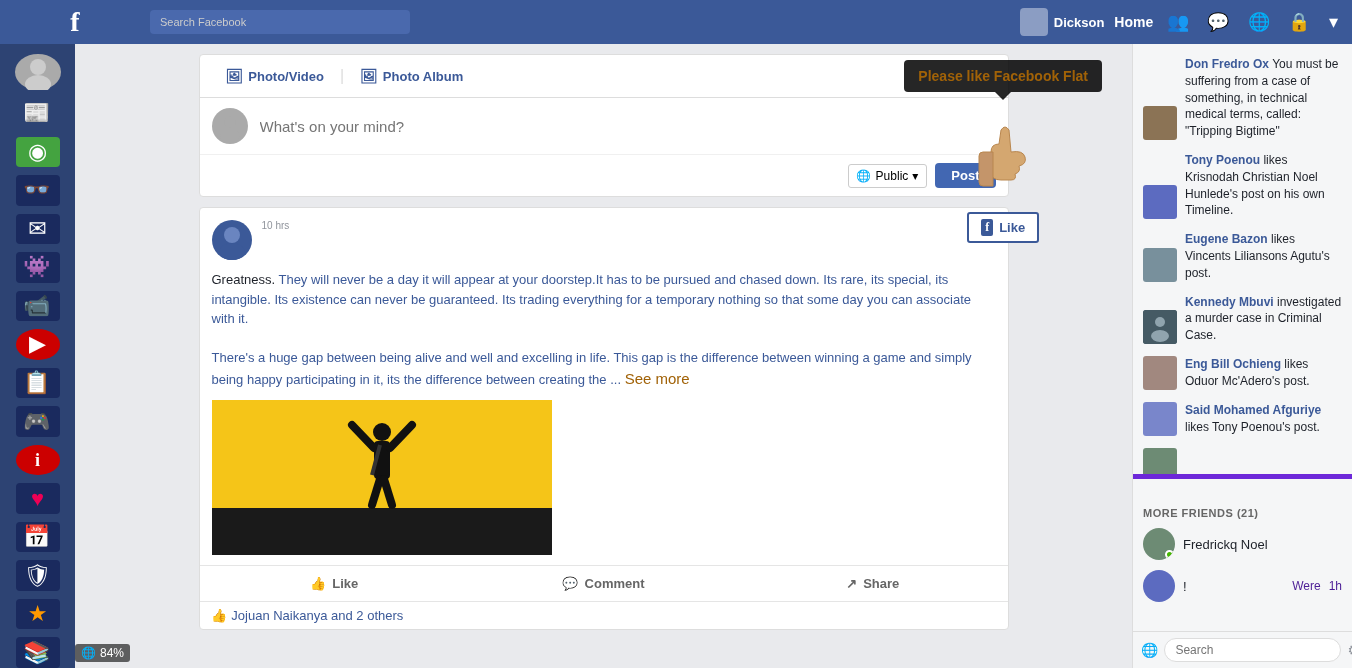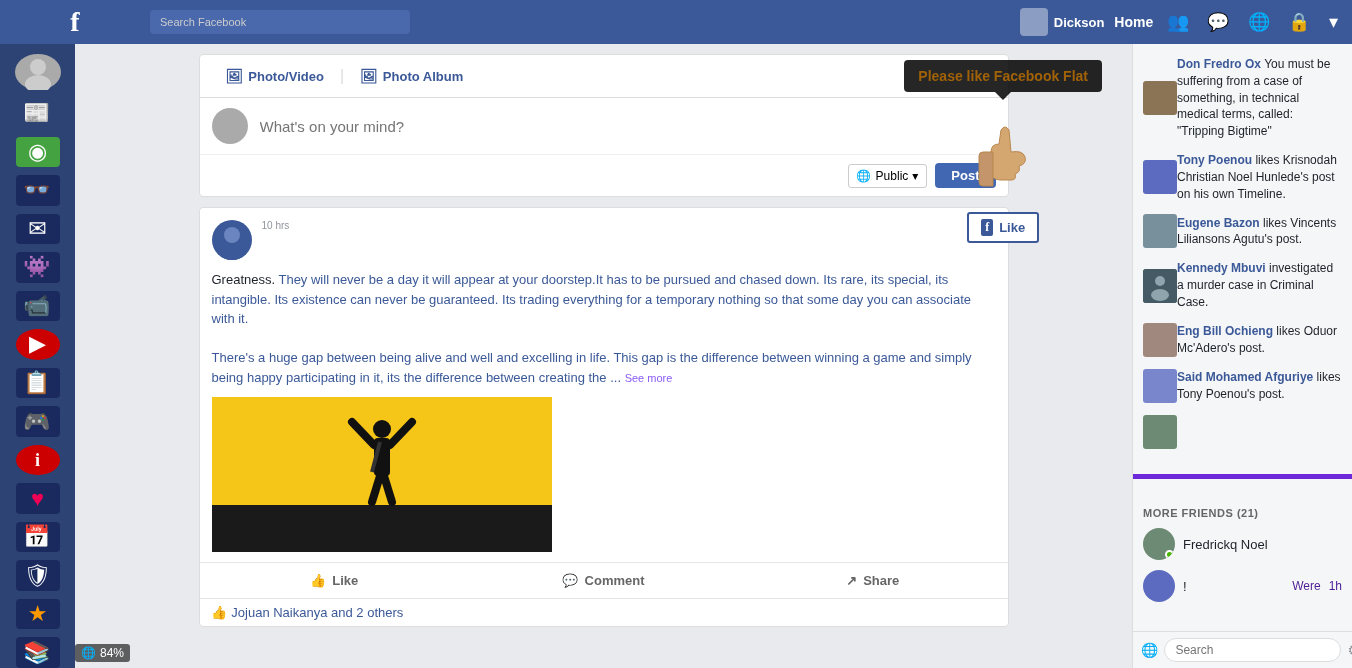--- a/index.html
+++ b/index.html
@@ -110,21 +110,21 @@
       overflow: hidden; display: flex; align-items: center; justify-content: center;
     }
     .post-meta { display: flex; flex-direction: column; }
     .post-name { font-weight: bold; color: #3b5998; font-size: 13px; }
     .post-time { color: #90949c; font-size: 10px; }
     .post-options { color: #90949c; font-size: 18px; cursor: pointer; }
     .post-text {
       padding: 4px 12px 10px; line-height: 1.5; font-size: 13px;
     }
     .post-text .highlight { color: #3b5998; }
-    .see-more { color: #8b5cf6; cursor: pointer; font-size: 11px; }
+    .see-more { color: #a16207; cursor: pointer; font-size: 15px; }
     .post-actions {
       border-top: 1px solid #e5e5e5; display: flex; padding: 4px 0;
     }
     .post-action-btn {
       flex: 1; display: flex; align-items: center; justify-content: center;
       gap: 6px; padding: 6px; color: #666; font-size: 13px; font-weight: bold;
       cursor: pointer; border-radius: 3px;
     }
     .post-likes {
       padding: 6px 12px; border-top: 1px solid #e5e5e5;
@@ -134,21 +134,21 @@
     
     .right-sidebar {
       position: fixed; right: 0; top: 44px; bottom: 0; width: 220px;
       background: #f5f6f7; border-left: 1px solid #ddd; display: flex; flex-direction: column;
       overflow: hidden;
     }
     .activity-feed {
       flex: 1; overflow-y: auto; padding: 6px 0;
     }
     .activity-item {
-      display: flex; align-items: center; padding: 6px 10px;
+      display: flex; align-items: flex-end; gap: 8px; padding: 6px 10px;
       cursor: pointer;
     }
     .activity-avatar {
       width: 34px; height: 34px; border-radius: 3px; background: #999;
       flex-shrink: 0; overflow: hidden; display: flex; align-items: center; justify-content: center;
       font-size: 14px; color: white;
     }
     .activity-text { font-size: 12px; line-height: 1.4; color: #1d2129; flex: 1; }
     .activity-text strong { color: #3b5998; font-weight: bold; }
 

